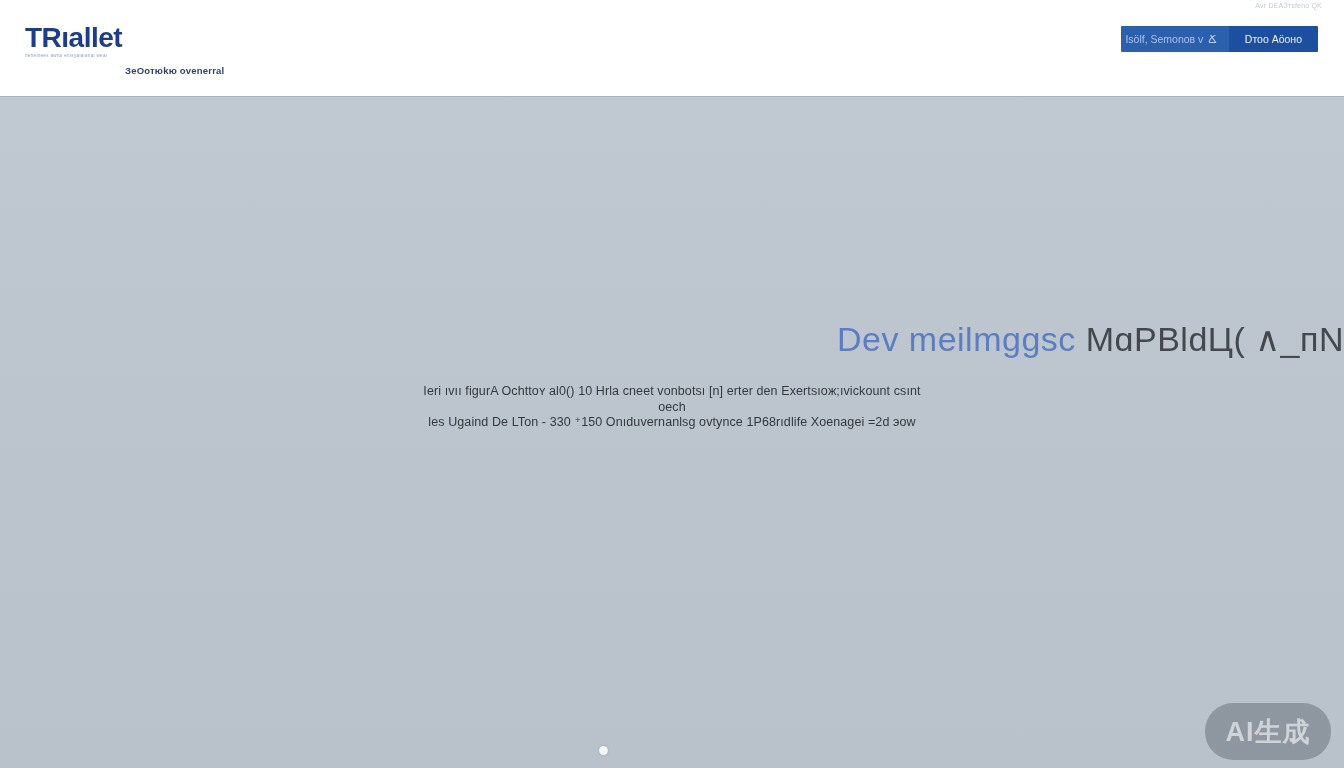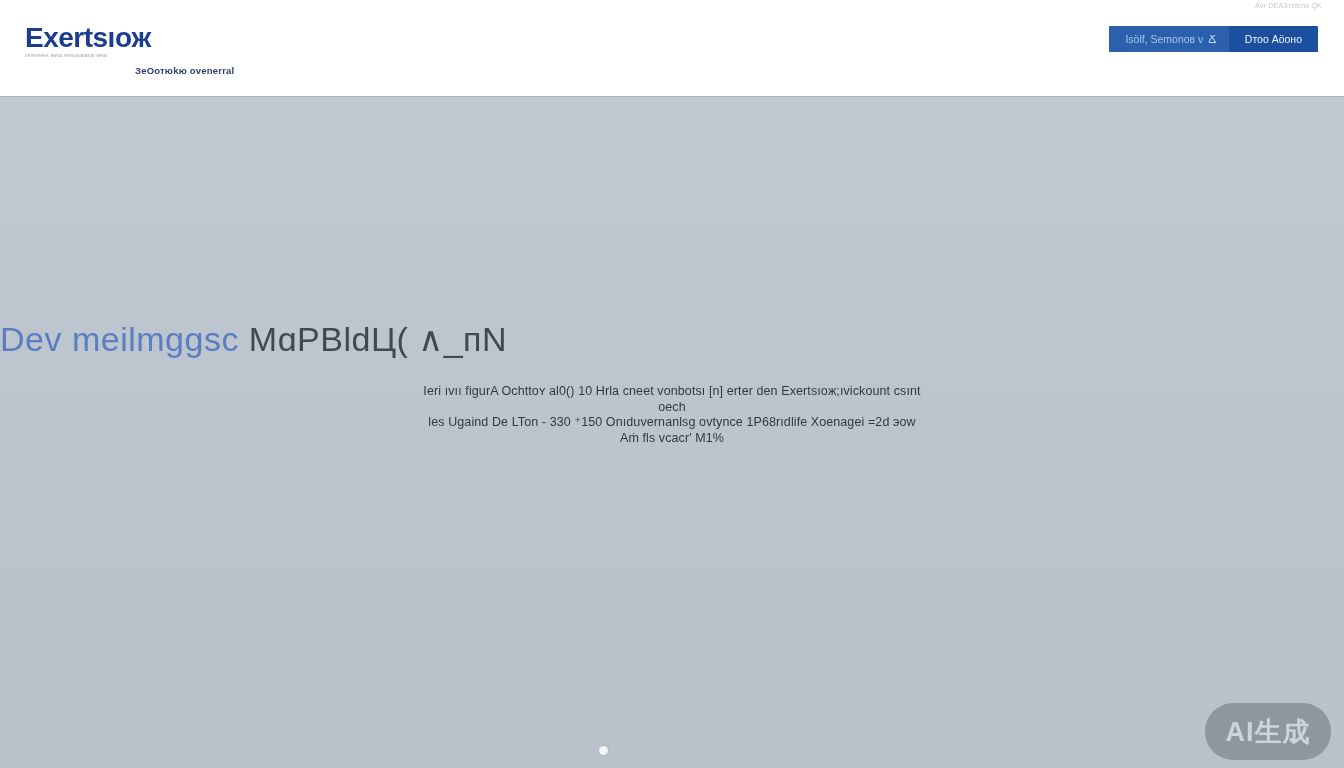--- a/index.html
+++ b/index.html
@@ -50,39 +50,38 @@
     width: 88px;
   }
   .nav-item {
     position: absolute;
     top: 65px; left: 125px;
     font-size: 9.5px;
     font-weight: 700;
     color: #2c3f6e;
     letter-spacing: 0.2px;
     cursor: pointer;
-    margin-left: 10px;
   }
   .cta-bar {
     position: absolute;
     top: 26px; right: 26px;
     height: 26px;
     display: flex;
     align-items: stretch;
     border-radius: 1px;
     overflow: hidden;
   }
   .cta-left {
     background: #2b60ad;
     color: #a9c3e9;
     font-size: 10.5px;
     display: flex;
     align-items: center;
     gap: 5px;
-    padding: 0 12px 0 16px;
+    padding: 0 12px 0 4px;
     cursor: pointer;
     white-space: nowrap;
   }
   .cta-left .cta-icon {
     font-size: 11px;
     color: #bdd2ee;
     line-height: 1;
   }
   .cta-right {
     background: #1d4fa0;
@@ -100,21 +99,21 @@
     position: absolute;
     top: 96px; left: 0;
     width: 1344px; height: 672px;
     background: linear-gradient(180deg, #c0c8d1 0%, #bcc5ce 45%, #b9c2cb 100%);
     border-top: 1px solid #a9b3bd;
   }
   .hero-heading {
     position: absolute;
     top: 224px; left: 0;
     width: 100%;
-    text-align: left;
+    text-align: right;
     font-size: 34px;
     font-weight: 400;
     letter-spacing: 0.5px;
     line-height: 1.1;
   }
   .hero-heading .h-blue { color: #5b7ec2; }
   .hero-heading .h-dark { color: #43484f; }
   .hero-paragraph {
     position: absolute;
     top: 287px; left: 50%;
@@ -154,21 +153,21 @@
     letter-spacing: 1px;
   }
 </style>
 </head>
 <body>
 
 <div class="header">
   <div class="utility-text">Avr DEАЗтsfeno QK</div>
 
   <div class="logo">
-    <span class="logo-text">Exertsıoж</span>
+    <span class="logo-text">TRıallet</span>
     <span class="logo-tagline">henemees awful enlsyalalanal weal</span>
   </div>
 
   <div class="nav-item">ЗеОотюkю ovenerral</div>
 
   <div class="cta-bar">
     <div class="cta-left">
       <span>Isölf, Ѕеmonов v</span>
       <span class="cta-icon">Ճ</span>
     </div>
@@ -179,21 +178,20 @@
 </div>
 
 <div class="hero">
   <h1 class="hero-heading">
     <span class="h-blue">Dev meilmggsc </span><span class="h-dark">MɑPBldЦ( ∧_пN</span>
   </h1>
 
   <div class="hero-paragraph">
     <div>Ieri ıvıı figurA Ochttoʏ al0() 10 Hrla cneet vonbotsı [n] erter den  Exertsıoж;ıvickount csınt oech</div>
     <div>les Ugaind De LTon - 330  ⁺150 Onıduvernanlsg ovtynce  1P68rıdlife Хоеnagei  =2d эow</div>
-    <div>Aṁ fls vcacr′ M1%</div>
   </div>
 
   <div class="carousel">
     <div class="carousel-dot"></div>
   </div>
 </div>
 
 <div class="watermark">
   <span>AI生成</span>
 </div>

